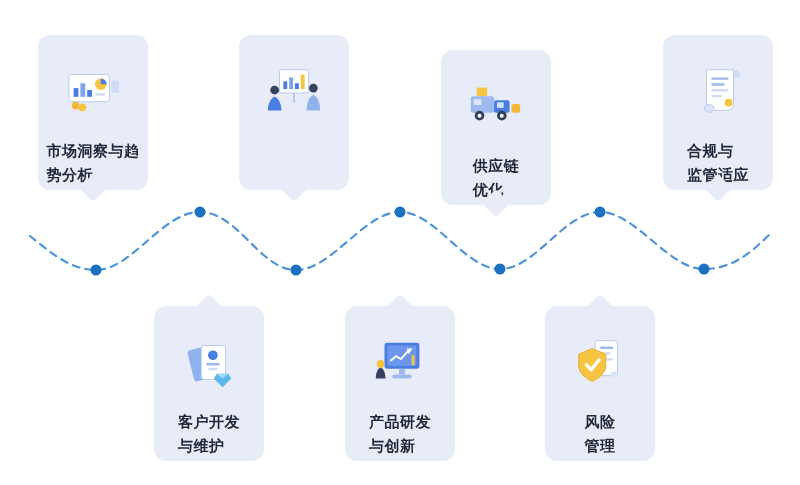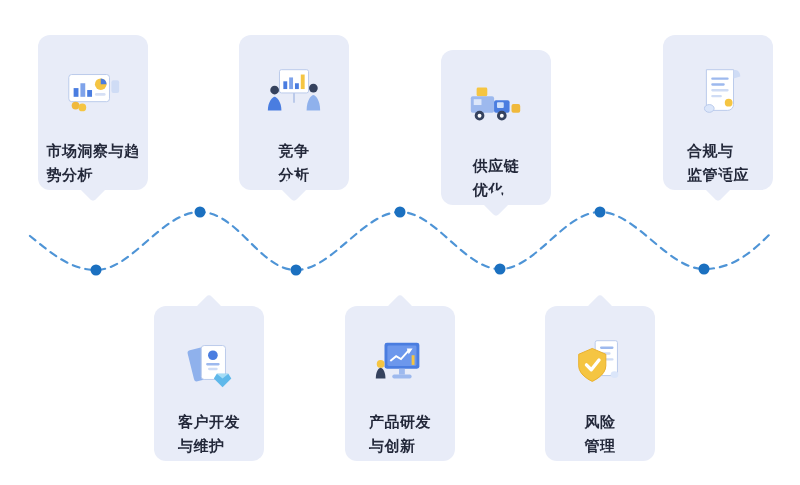--- a/index.html
+++ b/index.html
@@ -80,24 +80,20 @@
         <rect x="21" y="22" width="4" height="8" fill="#4a7de0"></rect>
         <rect x="27" y="18" width="4" height="12" fill="#7fa3ea"></rect>
         <rect x="33" y="24" width="4" height="6" fill="#4a7de0"></rect>
         <rect x="39" y="15" width="4" height="15" fill="#f5c542"></rect>
         <line x1="32" y1="34" x2="32" y2="44" stroke="#b9c9ea" stroke-width="2"></line>
         <circle cx="12" cy="31" r="4.5" fill="#35425e"></circle>
         <path d="M5 52 C5 43 10 38 12 38 C14 38 19 43 19 52 Z" fill="#4a7de0"></path>
         <circle cx="52" cy="29" r="4.5" fill="#35425e"></circle>
         <path d="M45 52 C45 41 50 36 52 36 C54 36 59 41 59 52 Z" fill="#8fb1ec"></path>
       </svg>
-    </div>
-    <div class="label-wrap">
-      <span class="card-label">竞争
-分析</span>
     </div>
   </div>
 
   <div class="card top" id="card-2">
     <div class="tail"></div>
     <div class="icon-wrap">
       <svg viewBox="0 0 64 64" width="62" height="62">
         <rect x="12" y="13" width="11" height="9" rx="1.5" fill="#f5c542"></rect>
         <rect x="6" y="22" width="24" height="17" rx="2" fill="#9db9ee"></rect>
         <rect x="9" y="25" width="8" height="6" fill="#dde7fa"></rect>

